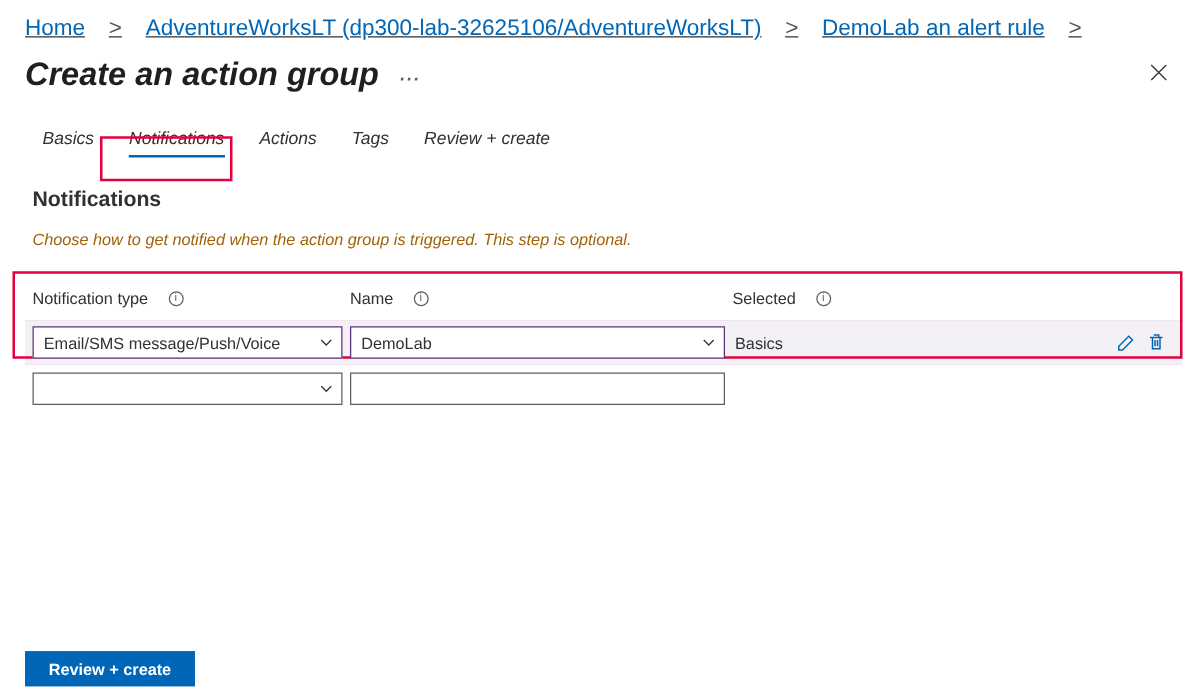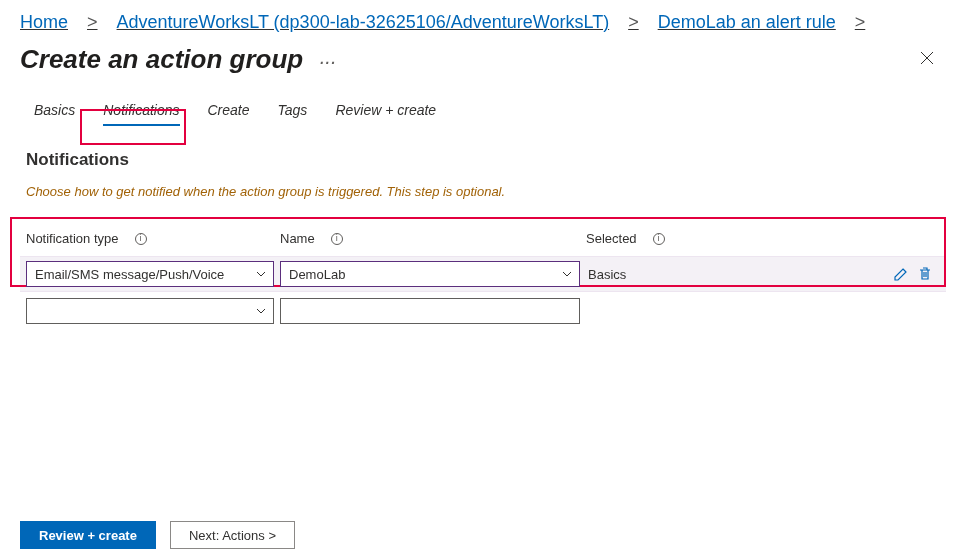--- a/index.html
+++ b/index.html
@@ -237,21 +237,21 @@
   <div class="close-x">
     <svg width="14" height="14" viewBox="0 0 14 14">
         <path d="M1 1 L13 13 M13 1 L1 13" stroke="#323130" stroke-width="1"></path>
       </svg>
   </div>
 </div>
 
 <div class="tabs">
   <div class="tab">Basics</div>
   <div class="tab active">Notifications</div>
-  <div class="tab">Create</div>
+  <div class="tab">Actions</div>
   <div class="tab">Tags</div>
   <div class="tab">Review + create</div>
 </div>
 <div class="tab-highlight"></div>
 
 <div class="section">
   <div class="section-heading">Notifications</div>
   <div class="section-desc">Choose how to get notified when the action group is triggered. This step is optional.</div>
 
   <div class="form-wrap">
@@ -324,14 +324,13 @@
       </div>
       <div></div>
       <div class="selected-text"></div>
       <div></div>
     </div>
   </div>
 </div>
 
 <div class="footer">
   <button class="btn primary">Review + create</button>
-  <button class="btn">Next: Actions &gt;</button>
 </div>
 
 </body></html>

